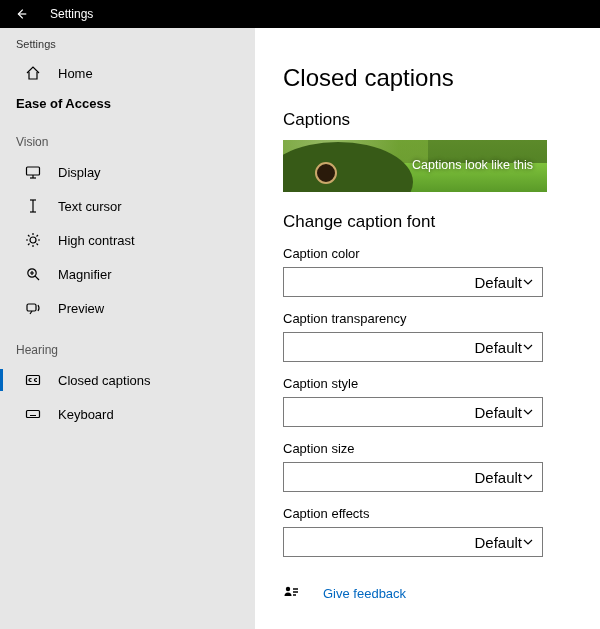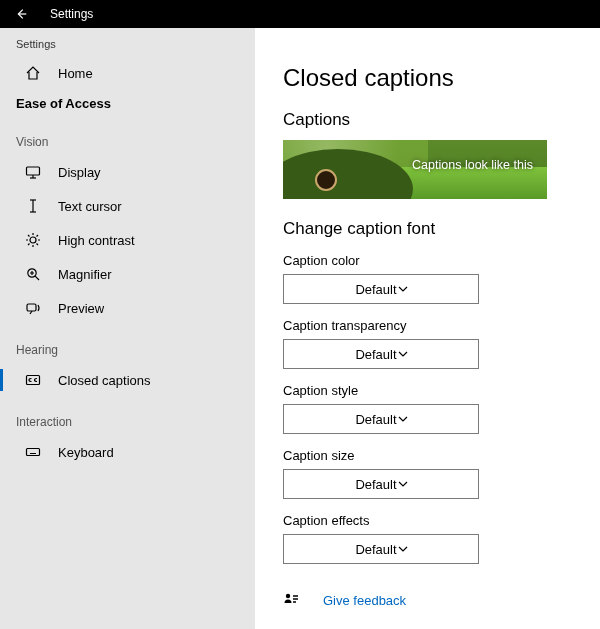--- a/index.html
+++ b/index.html
@@ -12,28 +12,28 @@
   .crumb { font-size: 11px; color: #333; padding: 2px 0 6px 16px; }
   .nav-item { display: flex; align-items: center; height: 34px; padding-left: 24px; font-size: 13px; color: #000; cursor: pointer; position: relative; }
   .nav-item .ic { width: 18px; height: 18px; display: inline-flex; align-items: center; justify-content: center; margin-right: 16px; color:#000; }
   .nav-item.selected::before { content:""; position:absolute; left:0; top:6px; bottom:6px; width:3px; background:#0067c0; }
   .nav-header { font-size: 13px; font-weight: 600; color:#000; padding: 6px 0 6px 16px; }
   .nav-group { font-size: 12px; color:#555; padding: 18px 0 6px 16px; }
   .content { flex:1; padding: 36px 28px 10px 28px; overflow-y: hidden; }
   h1.page-title { font-size: 24px; font-weight: 400; margin-bottom: 18px; }
   .section-h { font-size: 17px; font-weight: 400; margin-bottom: 10px; }
   .section-h.mt { margin-top: 20px; }
-  .preview { width: 264px; height: 59px; position: relative; overflow: hidden; margin-bottom: 4px; background: linear-gradient(#5c8a2a,#4a7a20); }
+  .preview { width: 264px; height: 52px; position: relative; overflow: hidden; margin-bottom: 4px; background: linear-gradient(#5c8a2a,#4a7a20); }
   .preview .sky { position:absolute; left:0; top:0; width:55%; height:45%; background: radial-gradient(circle at 30% 30%, #bcd98a 0%, #7fb13a 70%); opacity:.6; }
   .preview .hill { position:absolute; left:-20px; bottom:-30px; width:150px; height:80px; background:#375a17; border-radius:50%; }
   .preview .door { position:absolute; left:32px; bottom:8px; width:22px; height:22px; background:#2a1a0a; border-radius:50%; border:2px solid #caa76a; }
   .preview .grass { position:absolute; right:0; bottom:0; width:70%; height:55%; background: linear-gradient(#7fc23c,#5a9a28); }
   .preview .cap-text { position:absolute; top:18px; right:14px; color:#fff; font-size:12.5px; text-shadow:0 0 4px rgba(0,0,0,.7); }
   .field-label { font-size: 13px; color:#000; margin-top: 14px; margin-bottom: 6px; }
-  .combo { width: 196px; height: 30px; border:1px solid #7a7a7a; background:#fff; display:flex; align-items:center; justify-content:center; padding:0 8px 0 10px; font-size:13px; cursor:pointer; }
+  .combo { width: 260px; height: 30px; border:1px solid #7a7a7a; background:#fff; display:flex; align-items:center; justify-content:flex-end; padding:0 8px 0 10px; font-size:15px; cursor:pointer; }
   .chev { width:12px; height:12px; }
   .feedback { display:flex; align-items:center; gap:24px; margin-top: 28px; }
   .feedback a { color:#0067c0; text-decoration:none; font-size:13px; cursor:pointer; }
   svg { display:block; }
 </style>
 </head>
 <body>
 
 <div class="titlebar">
   <div class="back-btn">
@@ -124,21 +124,20 @@
       <span class="ic">
         <svg width="16" height="16" viewBox="0 0 16 16" fill="none" stroke="#000" stroke-width="1.2">
             <rect x="1.5" y="3.5" width="13" height="9" rx="1"></rect>
             <path d="M6.5 6.5 Q4 6.5 4 8 Q4 9.5 6.5 9.5"></path>
             <path d="M12 6.5 Q9.5 6.5 9.5 8 Q9.5 9.5 12 9.5"></path>
           </svg>
       </span>
       <span>Closed captions</span>
     </div>
 
-    <div class="nav-group">Interaction</div>
 
     <div class="nav-item">
       <span class="ic">
         <svg width="16" height="16" viewBox="0 0 16 16" fill="none" stroke="#000" stroke-width="1.2">
             <rect x="1.5" y="4.5" width="13" height="7" rx="1"></rect>
             <path d="M4 7 H4.01 M6 7 H6.01 M8 7 H8.01 M10 7 H10.01 M12 7 H12.01 M5 9.5 H11"></path>
           </svg>
       </span>
       <span>Keyboard</span>
     </div>

